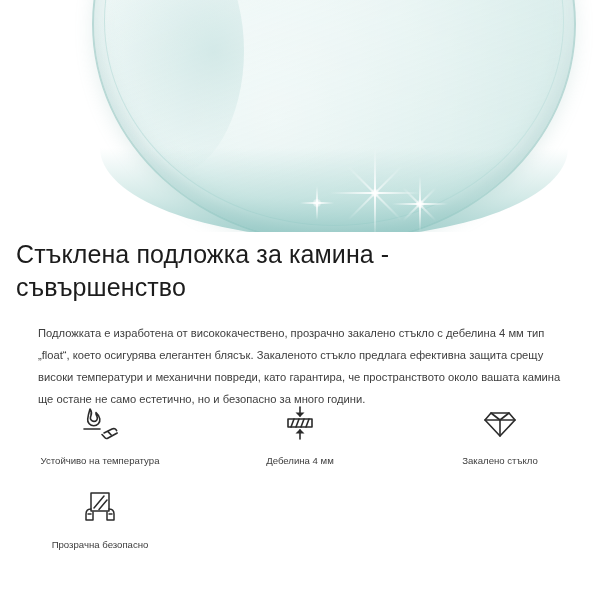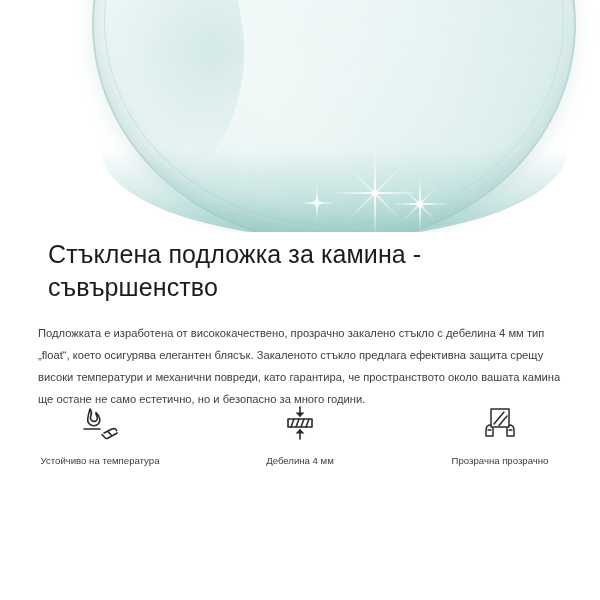--- a/index.html
+++ b/index.html
@@ -98,21 +98,21 @@
 
   
   .content {
     position: absolute;
     left: 0;
     top: 232px;
     width: 600px;
   }
   .headline {
     margin: 0;
-    padding: 6px 38px 0 48px;
+    padding: 6px 38px 0 16px;
     font-size: 25px;
     line-height: 33px;
     font-weight: 400;
     color: #1c1c1c;
     letter-spacing: 0.1px;
   }
   .body-copy {
     margin: 0;
     padding: 18px 38px 0 38px;
     font-size: 11.2px;
@@ -217,29 +217,40 @@
           <path d="M22 36 v-9"></path>
           <path d="M17.5 30.5 L22 26 l4.5 4.5" fill="#2b2b2b" stroke="none"></path>
           <rect x="10" y="16" width="24" height="8"></rect>
           <path d="M13 24 l3-8 M18 24 l3-8 M23 24 l3-8 M28 24 l3-8"></path>
         </svg>
       </div>
       <div class="feature-label">Дебелина 4 мм</div>
     </div>
 
 
+    <div class="feature">
+      <div class="feature-icon">
+        <svg width="44" height="40" viewBox="0 0 44 40" fill="none" stroke="#2b2b2b" stroke-width="1.6" stroke-linecap="round" stroke-linejoin="round">
+          <path d="M13 10 h18 l6 7 l-15 16 l-15-16 Z"></path>
+          <path d="M7 17 h30"></path>
+          <path d="M13 10 l9 7 l9-7"></path>
+          <path d="M22 17 v16"></path>
+        </svg>
+      </div>
+      <div class="feature-label">Закалено стъкло</div>
+    </div>
 
 
     <div class="feature">
       <div class="feature-icon">
         <svg width="46" height="40" viewBox="0 0 46 40" fill="none" stroke="#2b2b2b" stroke-width="1.5" stroke-linecap="round" stroke-linejoin="round">
           <rect x="14" y="6" width="18" height="18"></rect>
           <path d="M17 21 l10-12 M22 22.5 l8-9.5"></path>
           <path d="M14 22 c-3 0-5 2-5 5 v6 h7 v-8"></path>
           <path d="M32 22 c3 0 5 2 5 5 v6 h-7 v-8"></path>
           <path d="M11 27 h3 M32 27 h3"></path>
         </svg>
       </div>
-      <div class="feature-label">Прозрачна прозрачно</div>
+      <div class="feature-label">Прозрачна безопасно</div>
     </div>
 
   </div>
 </div>
 
 </body></html>

